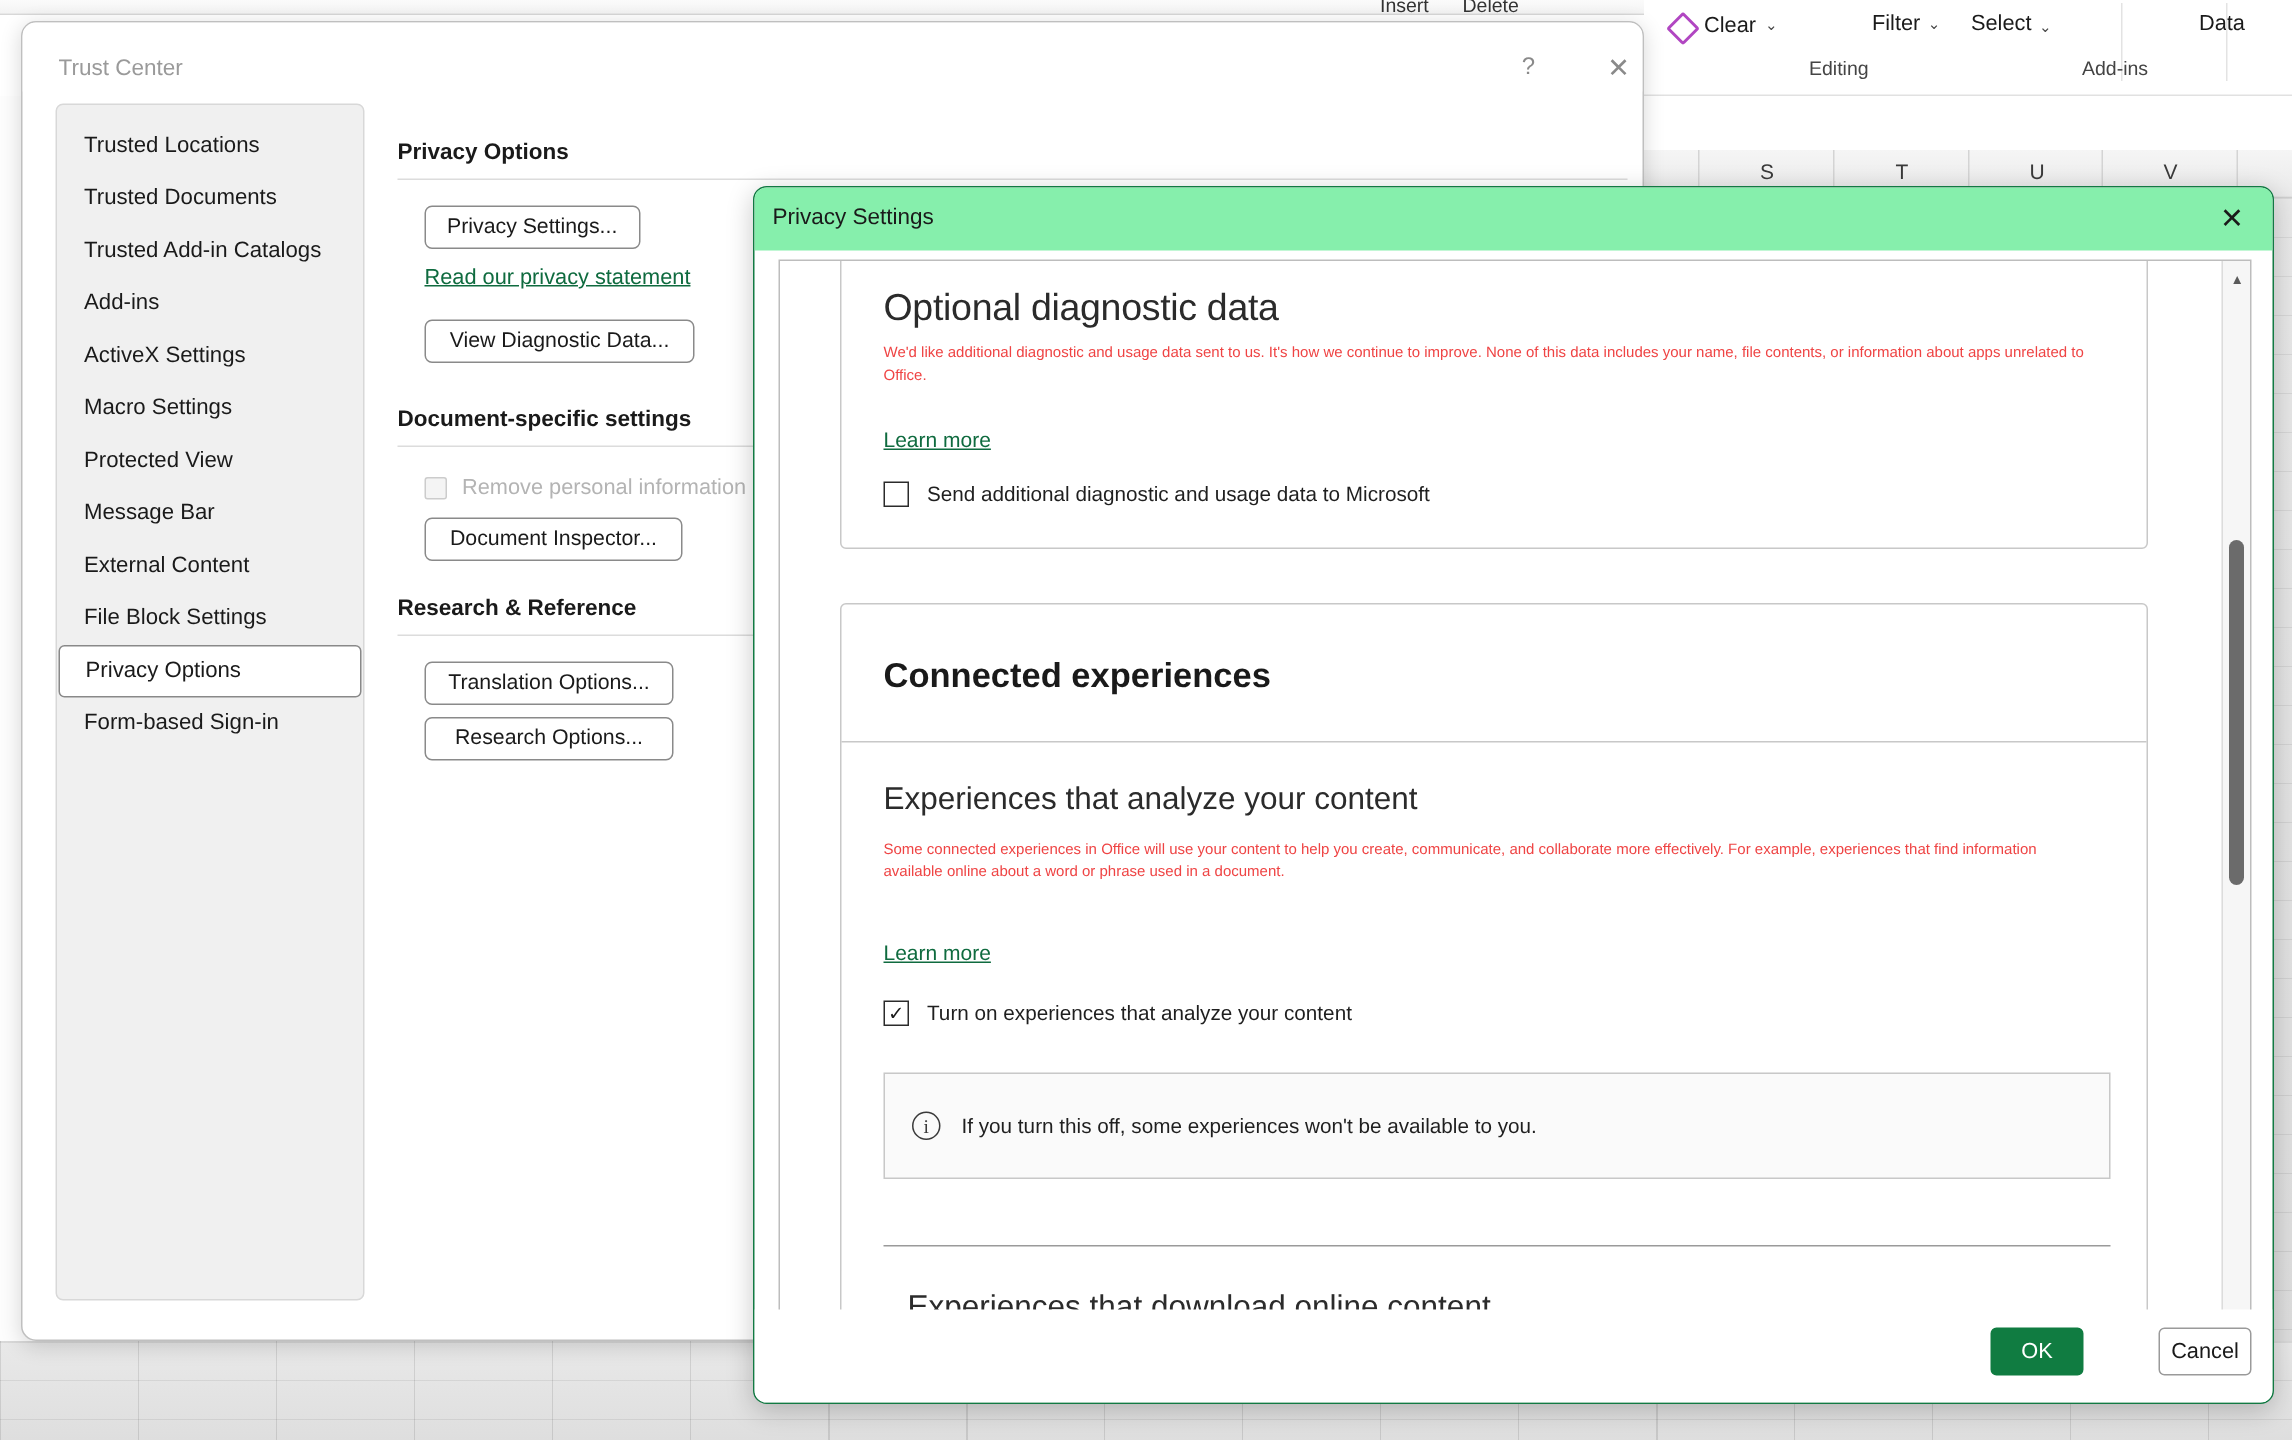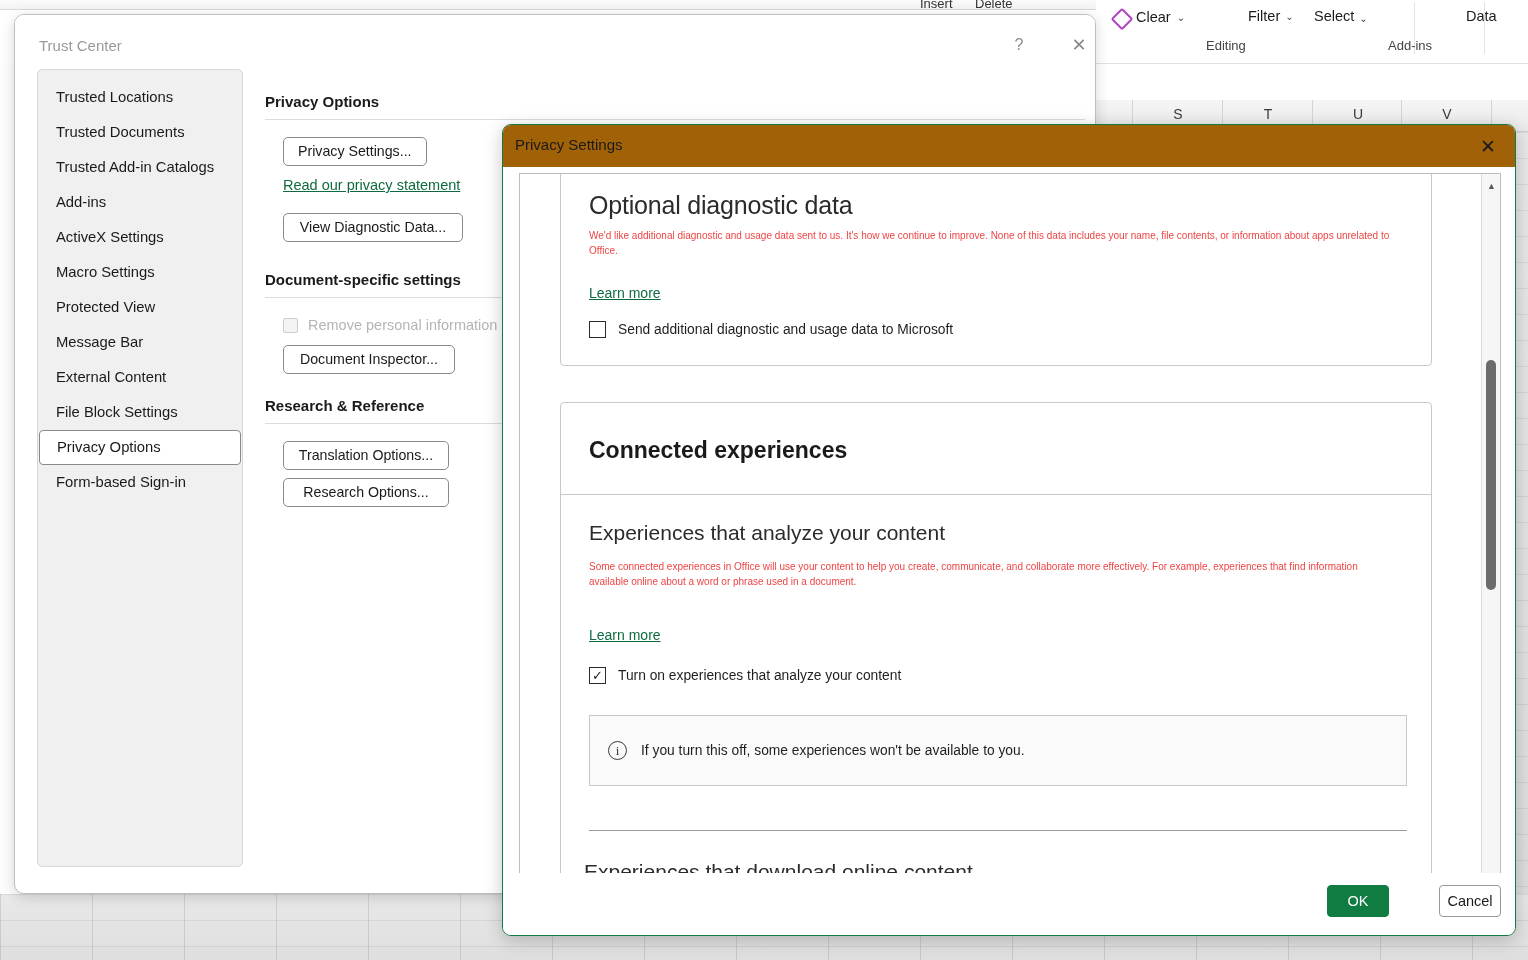--- a/index.html
+++ b/index.html
@@ -189,21 +189,21 @@
   #privacy-settings {
     position: absolute; left: 502px; top: 124px; width: 1014px; height: 812px;
     background: #ffffff;
     border: 1px solid #127a43;
     border-radius: 9px;
     box-shadow: 0 4px 18px rgba(0,0,0,0.22);
     overflow: hidden;
   }
   #ps-titlebar {
     position: absolute; left: 0; top: 0; width: 100%; height: 42px;
-    background: #a16207;
+    background: #86efac;
   }
   #ps-title {
     position: absolute; left: 12px; top: 11px;
     font-size: 15px; color: #1a1a1a;
   }
   #ps-close {
     position: absolute; right: 10px; top: 5px;
     width: 34px; height: 32px;
     display: flex; align-items: center; justify-content: center;
     font-size: 19px; color: #1a1a1a; cursor: default;
@@ -458,21 +458,21 @@
           <span>Turn on experiences that analyze your content</span>
         </div>
 
         <div class="infobox" style="position:absolute; left:28px; top:312px; width:818px; height:71px;">
           <span class="info-icon">i</span>
           <span>If you turn this off, some experiences won't be available to you.</span>
         </div>
 
         <div class="hr-thin" style="position:absolute; left:28px; top:427px; width:818px;"></div>
 
-        <div class="ps-h3" style="position:absolute; left:23px; top:457px;">Experiences that download online content</div>
+        <div class="ps-h3" style="position:absolute; left:44px; top:457px;">Experiences that download online content</div>
       </div>
     </div>
 
     <div id="ps-scrollbar">
       <div class="sb-arrow" id="sb-up">▲</div>
       <div id="sb-thumb"></div>
       <div class="sb-arrow" id="sb-down">▼</div>
     </div>
   </div>
 

